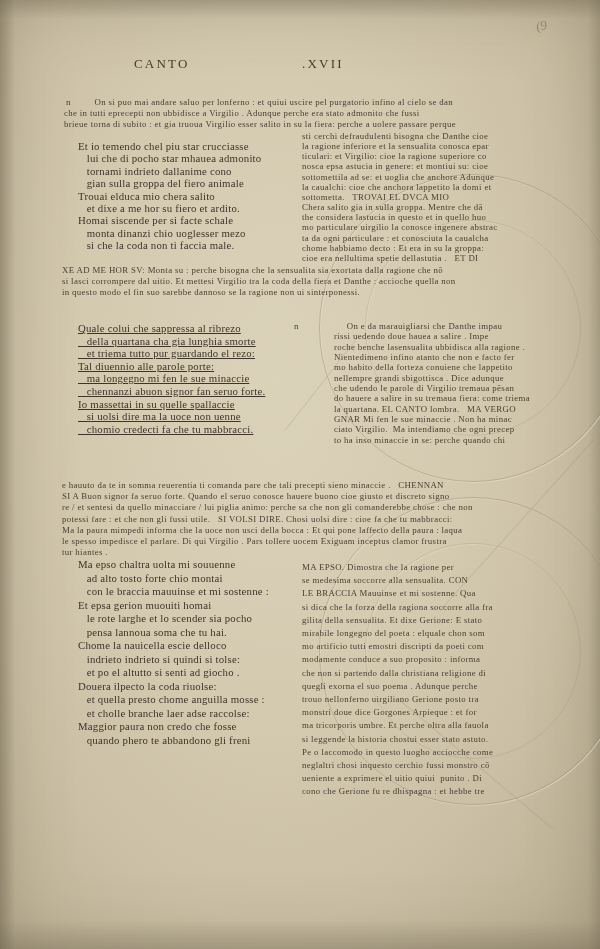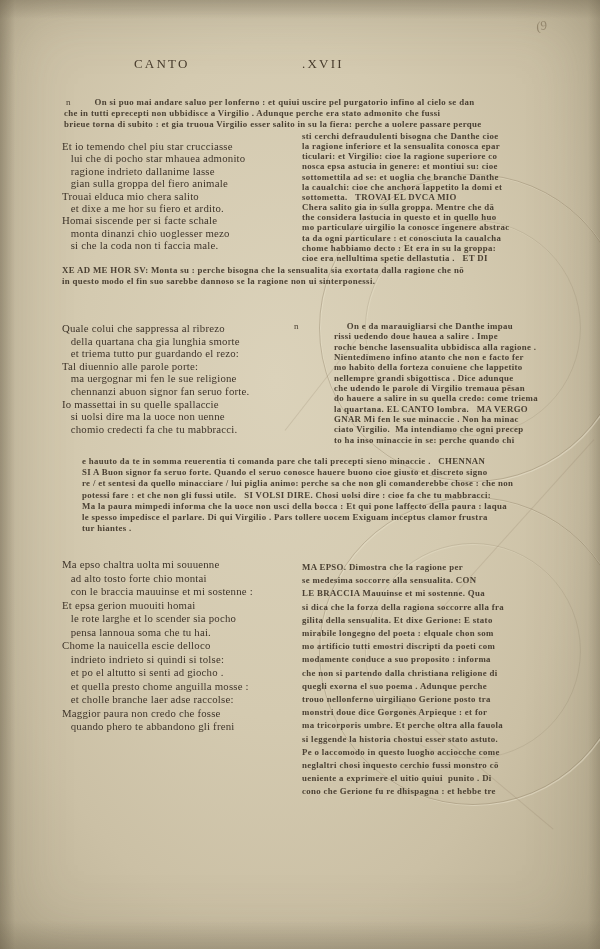--- a/index.html
+++ b/index.html
@@ -8,22 +8,22 @@
     font-family:"Liberation Serif",serif;color:#42382c;
     background:
       linear-gradient(90deg, rgba(96,86,66,.38) 0%, rgba(96,86,66,0) 2.5%),
       linear-gradient(180deg, rgba(96,86,66,.30) 0%, rgba(96,86,66,0) 2%),
       linear-gradient(270deg, rgba(96,86,66,.22) 0%, rgba(96,86,66,0) 2%),
       linear-gradient(0deg, rgba(96,86,66,.25) 0%, rgba(96,86,66,0) 3%),
       radial-gradient(ellipse at 46% 40%, #dbd2ba 0%, #d4cab0 42%, #cbc0a5 68%, #b7ac90 100%);
     box-shadow: inset 0 0 70px rgba(92,82,60,.30);
   }
   .abs{position:absolute;}
-  .comm{font-size:8.8px;line-height:10.3px;letter-spacing:.35px;color:#4a4033;font-weight:bold;}
-  .verse{font-size:10.8px;line-height:12.4px;letter-spacing:.2px;color:#3e342a;}
+  .comm{font-size:8.8px;line-height:10.3px;letter-spacing:.35px;color:#4a4033;}
+  .verse{font-size:10.8px;line-height:12.4px;letter-spacing:.2px;color:#3e342a;margin-left:16px;}
   .block div{white-space:pre;}
   .hdr{font-size:13px;letter-spacing:2.2px;color:#473b2c;text-align:center;}
   .guide{font-size:9px;color:#4a4033;}
   .corner-mark{font-size:13px;font-style:italic;color:rgba(118,103,78,.6);transform:rotate(-12deg);}
   .stamp{border-radius:50%;border:1.6px solid rgba(121,105,78,.30);
          box-shadow:1px 1px 0 rgba(238,231,210,.45), inset 1px 1px 0 rgba(238,231,210,.35);}
   .stamp-inner{position:absolute;left:50%;top:50%;transform:translate(-50%,-50%);
          width:70%;height:70%;border-radius:50%;border:1.2px solid rgba(121,105,78,.16);
          box-shadow:inset 1px 1px 0 rgba(238,231,210,.3);}
   .crease{height:1px;background:rgba(140,125,98,.22);transform-origin:left center;}
@@ -55,95 +55,97 @@
       <div>            On si puo mai andare saluo per lonferno : et quiui uscire pel purgatorio infino al cielo se dan</div>
       <div>che in tutti eprecepti non ubbidisce a Virgilio . Adunque perche era stato admonito che fussi</div>
       <div>brieue torna di subito : et gia truoua Virgilio esser salito in su la fiera: perche a uolere passare perque</div>
     </div>
 
   <div class="abs block comm" style="left:302px;top:131px;width:228px;line-height:10.15px;">
       <div>sti cerchi defraudulenti bisogna che Danthe cioe</div>
       <div>la ragione inferiore et la sensualita conosca epar</div>
       <div>ticulari: et Virgilio: cioe la ragione superiore co</div>
       <div>nosca epsa astucia in genere: et montiui su: cioe</div>
-      <div>sottomettila ad se: et uoglia che branche Danthe</div>
+      <div>sottomettila ad se: et uoglia che anchore Adunque</div>
       <div>la caualchi: cioe che anchora lappetito la domi et</div>
       <div>sottometta.   TROVAI EL DVCA MIO</div>
       <div>Chera salito gia in sulla groppa. Mentre che dā</div>
       <div>the considera lastucia in questo et in quello huo</div>
       <div>mo particulare uirgilio la conosce ingenere abstrac</div>
       <div>ta da ogni particulare : et conosciuta la caualcha</div>
       <div>chome habbiamo decto : Et era in su la groppa:</div>
       <div>cioe era nellultima spetie dellastutia .   ET DI</div>
     </div>
 
   <div class="abs block verse" style="left:62px;top:140px;width:240px;line-height:12.4px;">
       <div>Et io temendo chel piu star crucciasse</div>
       <div>   lui che di pocho star mhauea admonito</div>
-      <div>   ragione indrieto dallanime lasse</div>
+      <div>   tornami indrieto dallanime cono</div>
       <div>   gian sulla groppa del fiero animale</div>
       <div>Trouai elduca mio chera salito</div>
       <div>   et dixe a me hor su fiero et ardito.</div>
       <div>Homai siscende per si facte schale</div>
       <div>   monta dinanzi chio uoglesser mezo</div>
       <div>   si che la coda non ti faccia male.</div>
     </div>
 
   <div class="abs block comm" style="left:62px;top:265px;width:470px;line-height:10.8px;">
       <div>XE AD ME HOR SV: Monta su : perche bisogna che la sensualita sia exortata dalla ragione che nō</div>
+      <div>si lasci corrompere dal uitio. Et mettesi Virgilio tra la coda della fiera et Danthe : accioche quella non</div>
       <div>in questo modo el fin suo sarebbe dannoso se la ragione non ui sinterponessi.</div>
     </div>
 
-  <div class="abs block verse" style="left:62px;top:322px;width:240px;line-height:12.6px;">
+  <div class="abs block verse" style="left:62px;top:322px;width:240px;line-height:12.6px;text-decoration:underline;">
       <div>Quale colui che sappressa al ribrezo</div>
       <div>   della quartana cha gia lunghia smorte</div>
       <div>   et triema tutto pur guardando el rezo:</div>
       <div>Tal diuennio alle parole porte:</div>
-      <div>   ma uergognar mi fen le sue religione</div>
+      <div>   ma longegno mi fen le sue minaccie</div>
       <div>   chennanzi abuon signor fan seruo forte.</div>
       <div>Io massettai in su quelle spallaccie</div>
       <div>   si uolsi dire ma la uoce non uenne</div>
       <div>   chomio credecti fa che tu mabbracci.</div>
     </div>
 
   <div class="abs block comm" style="left:302px;top:321px;width:228px;line-height:10.35px;margin-left:32px;">
       <div>     On e da marauigliarsi che Danthe impau</div>
       <div>rissi uedendo doue hauea a salire . Impe</div>
       <div>roche benche lasensualita ubbidisca alla ragione .</div>
       <div>Nientedimeno infino atanto che non e facto fer</div>
       <div>mo habito della forteza conuiene che lappetito</div>
       <div>nellempre grandi sbigottisca . Dice adunque</div>
       <div>che udendo le parole di Virgilio tremaua pēsan</div>
-      <div>do hauere a salire in su quella credo: come triema</div>
+      <div>do hauere a salire in su tremaua fiera: come triema</div>
       <div>la quartana. EL CANTO lombra.   MA VERGO</div>
       <div>GNAR Mi fen le sue minaccie . Non ha minac</div>
       <div>ciato Virgilio.  Ma intendiamo che ogni precep</div>
       <div>to ha inso minaccie in se: perche quando chi</div>
     </div>
 
-  <div class="abs block comm" style="left:62px;top:456px;width:470px;line-height:11.2px;margin-left:20px;">
+  <div class="abs block comm" style="left:62px;top:480px;width:470px;line-height:11.2px;">
       <div>e hauuto da te in somma reuerentia ti comanda pare che tali precepti sieno minaccie .   CHENNAN</div>
       <div>SI A Buon signor fa seruo forte. Quando el seruo conosce hauere buono cioe giusto et discreto signo</div>
       <div>re / et sentesi da quello minacciare / lui piglia animo: perche sa che non gli comanderebbe chose : che non</div>
       <div>potessi fare : et che non gli fussi utile.   SI VOLSI DIRE. Chosi uolsi dire : cioe fa che tu mabbracci:</div>
       <div>Ma la paura mimpedi informa che la uoce non usci della bocca : Et qui pone laffecto della paura : laqua</div>
       <div>le spesso impedisce el parlare. Di qui Virgilio . Pars tollere uocem Exiguam inceptus clamor frustra</div>
       <div>tur hiantes .</div>
     </div>
 
   <div class="abs block verse" style="left:62px;top:558px;width:240px;line-height:13.5px;">
       <div>Ma epso chaltra uolta mi souuenne</div>
       <div>   ad alto tosto forte chio montai</div>
       <div>   con le braccia mauuinse et mi sostenne :</div>
       <div>Et epsa gerion muouiti homai</div>
       <div>   le rote larghe et lo scender sia pocho</div>
       <div>   pensa lannoua soma che tu hai.</div>
       <div>Chome la nauicella escie delloco</div>
       <div>   indrieto indrieto si quindi si tolse:</div>
       <div>   et po el altutto si senti ad giocho .</div>
+      <div>Douera ilpecto la coda riuolse:</div>
       <div>   et quella presto chome anguilla mosse :</div>
       <div>   et cholle branche laer adse raccolse:</div>
       <div>Maggior paura non credo che fosse</div>
       <div>   quando phero te abbandono gli freni</div>
     </div>
 
   <div class="abs block comm" style="left:302px;top:561px;width:232px;line-height:13.2px;">
       <div>MA EPSO. Dimostra che la ragione per</div>
       <div>se medesima soccorre alla sensualita. CON</div>
       <div>LE BRACCIA Mauuinse et mi sostenne. Qua</div>

